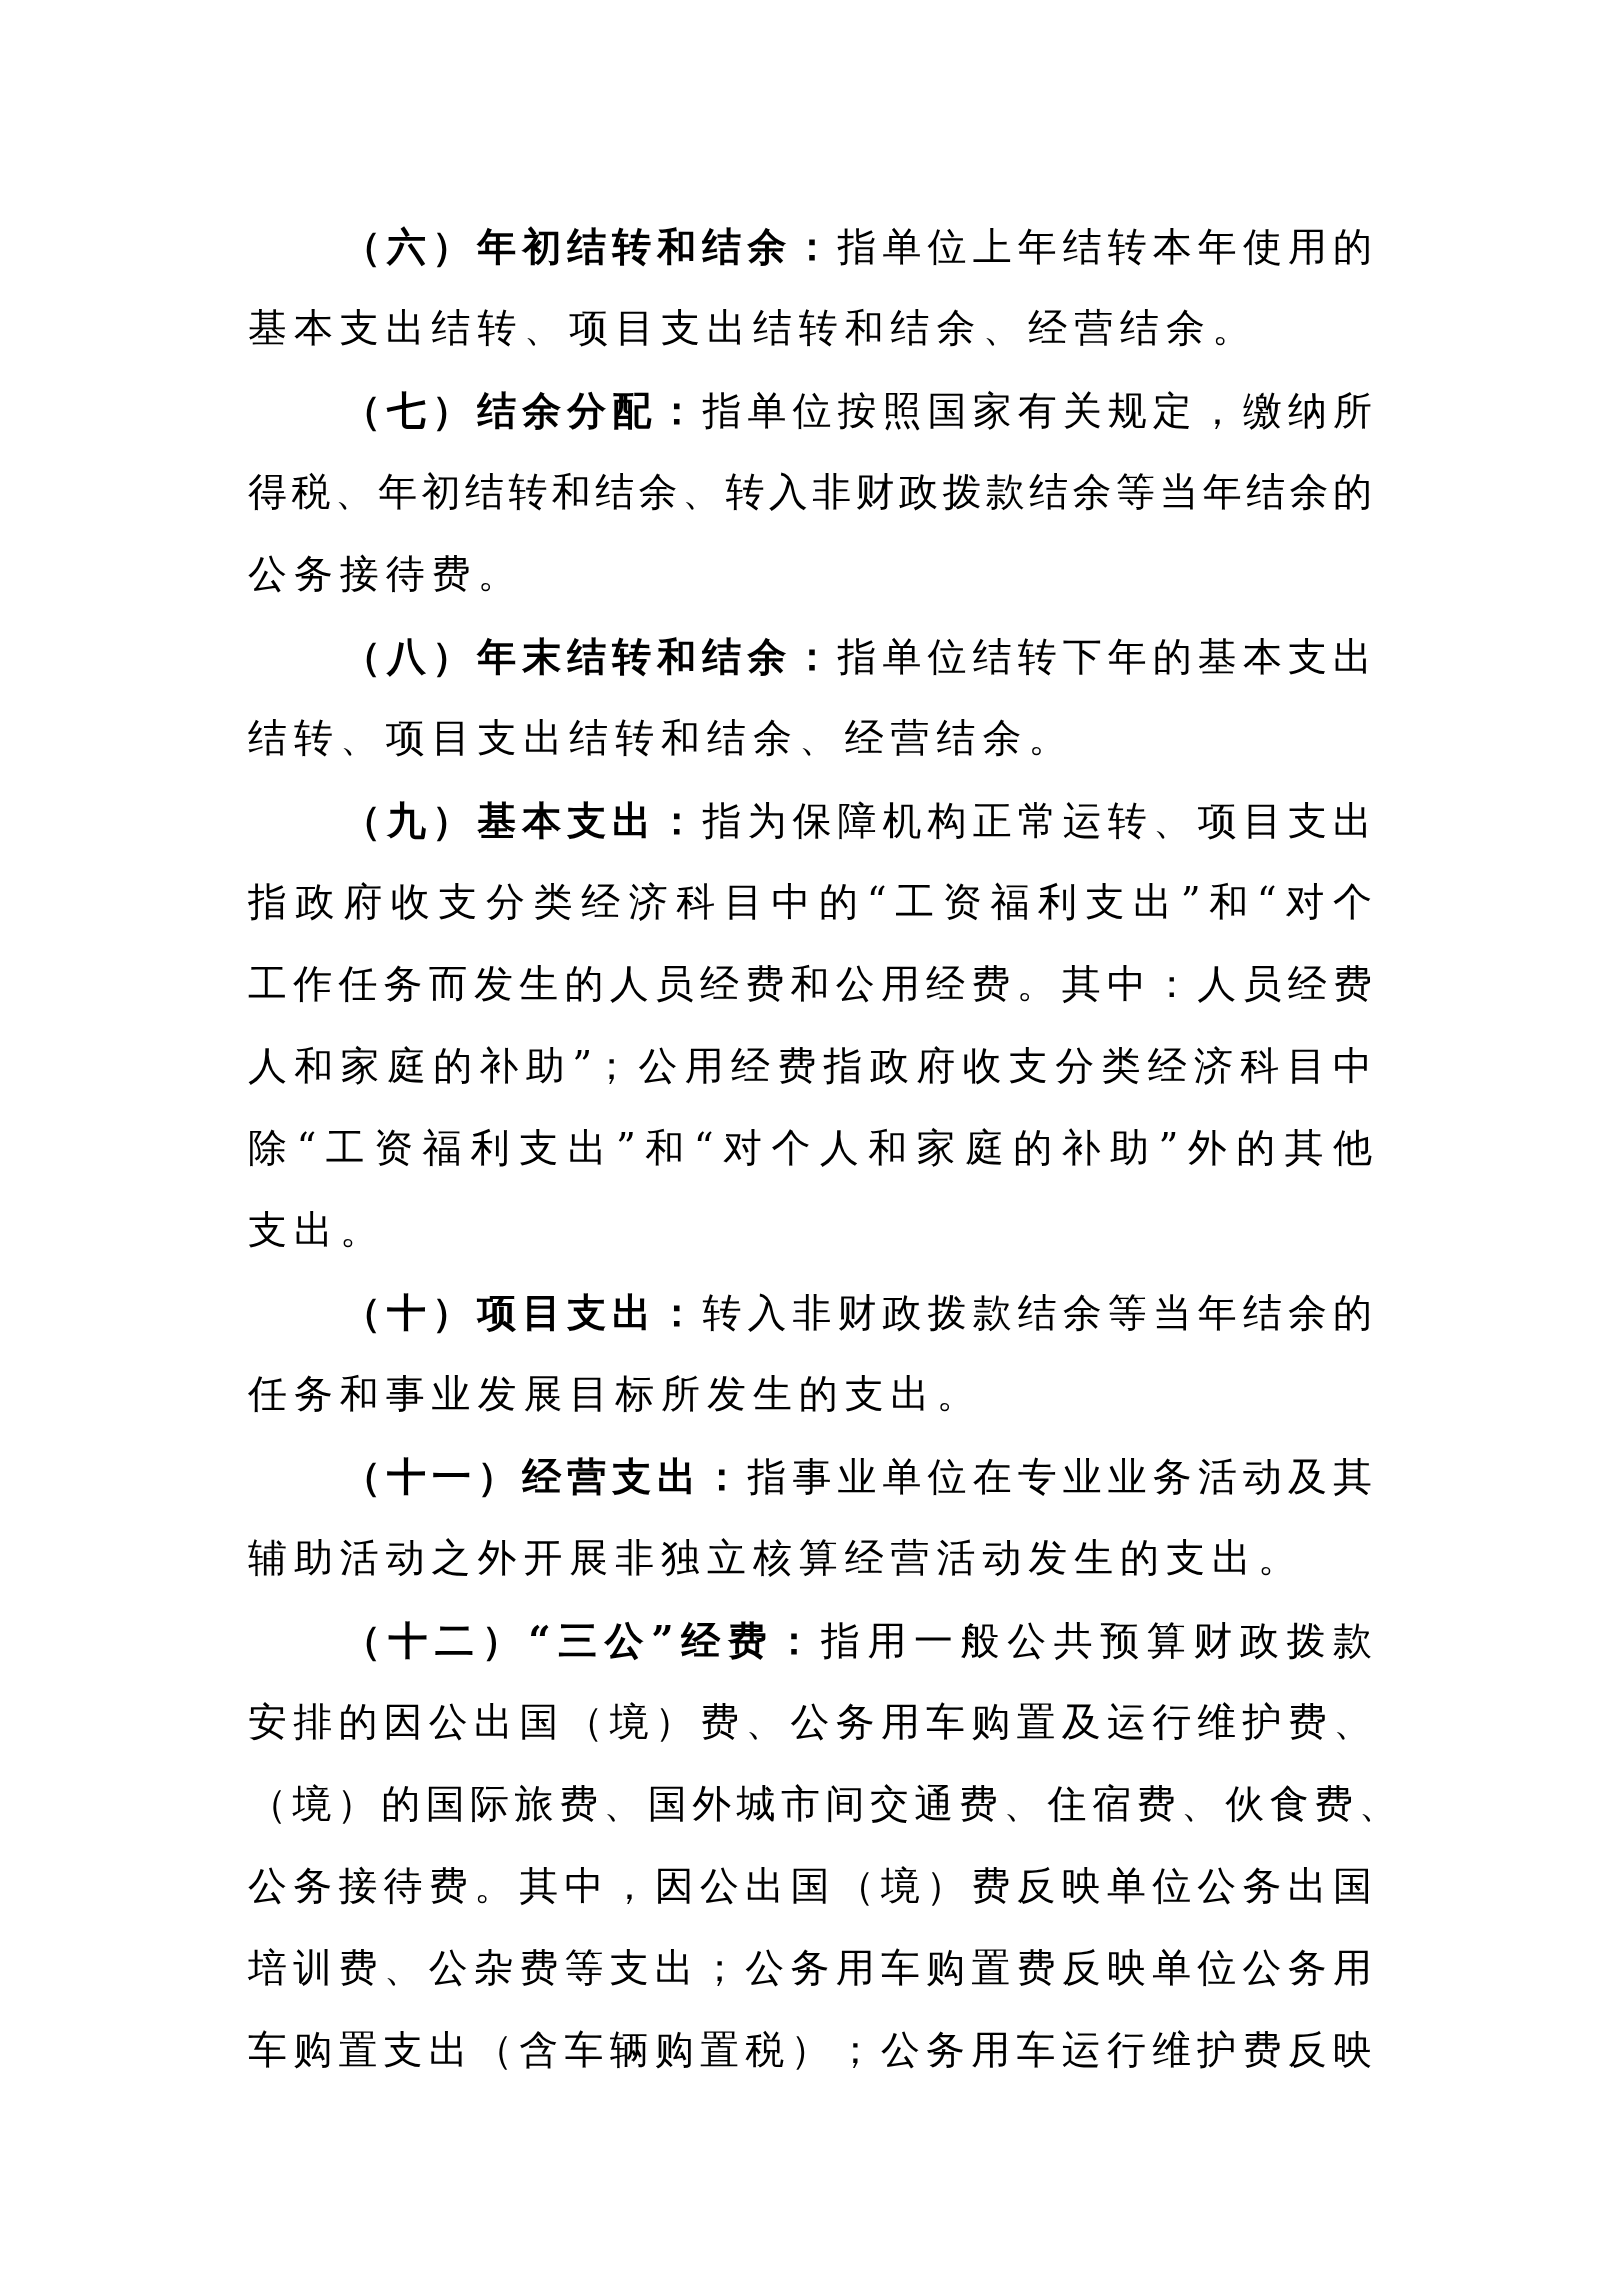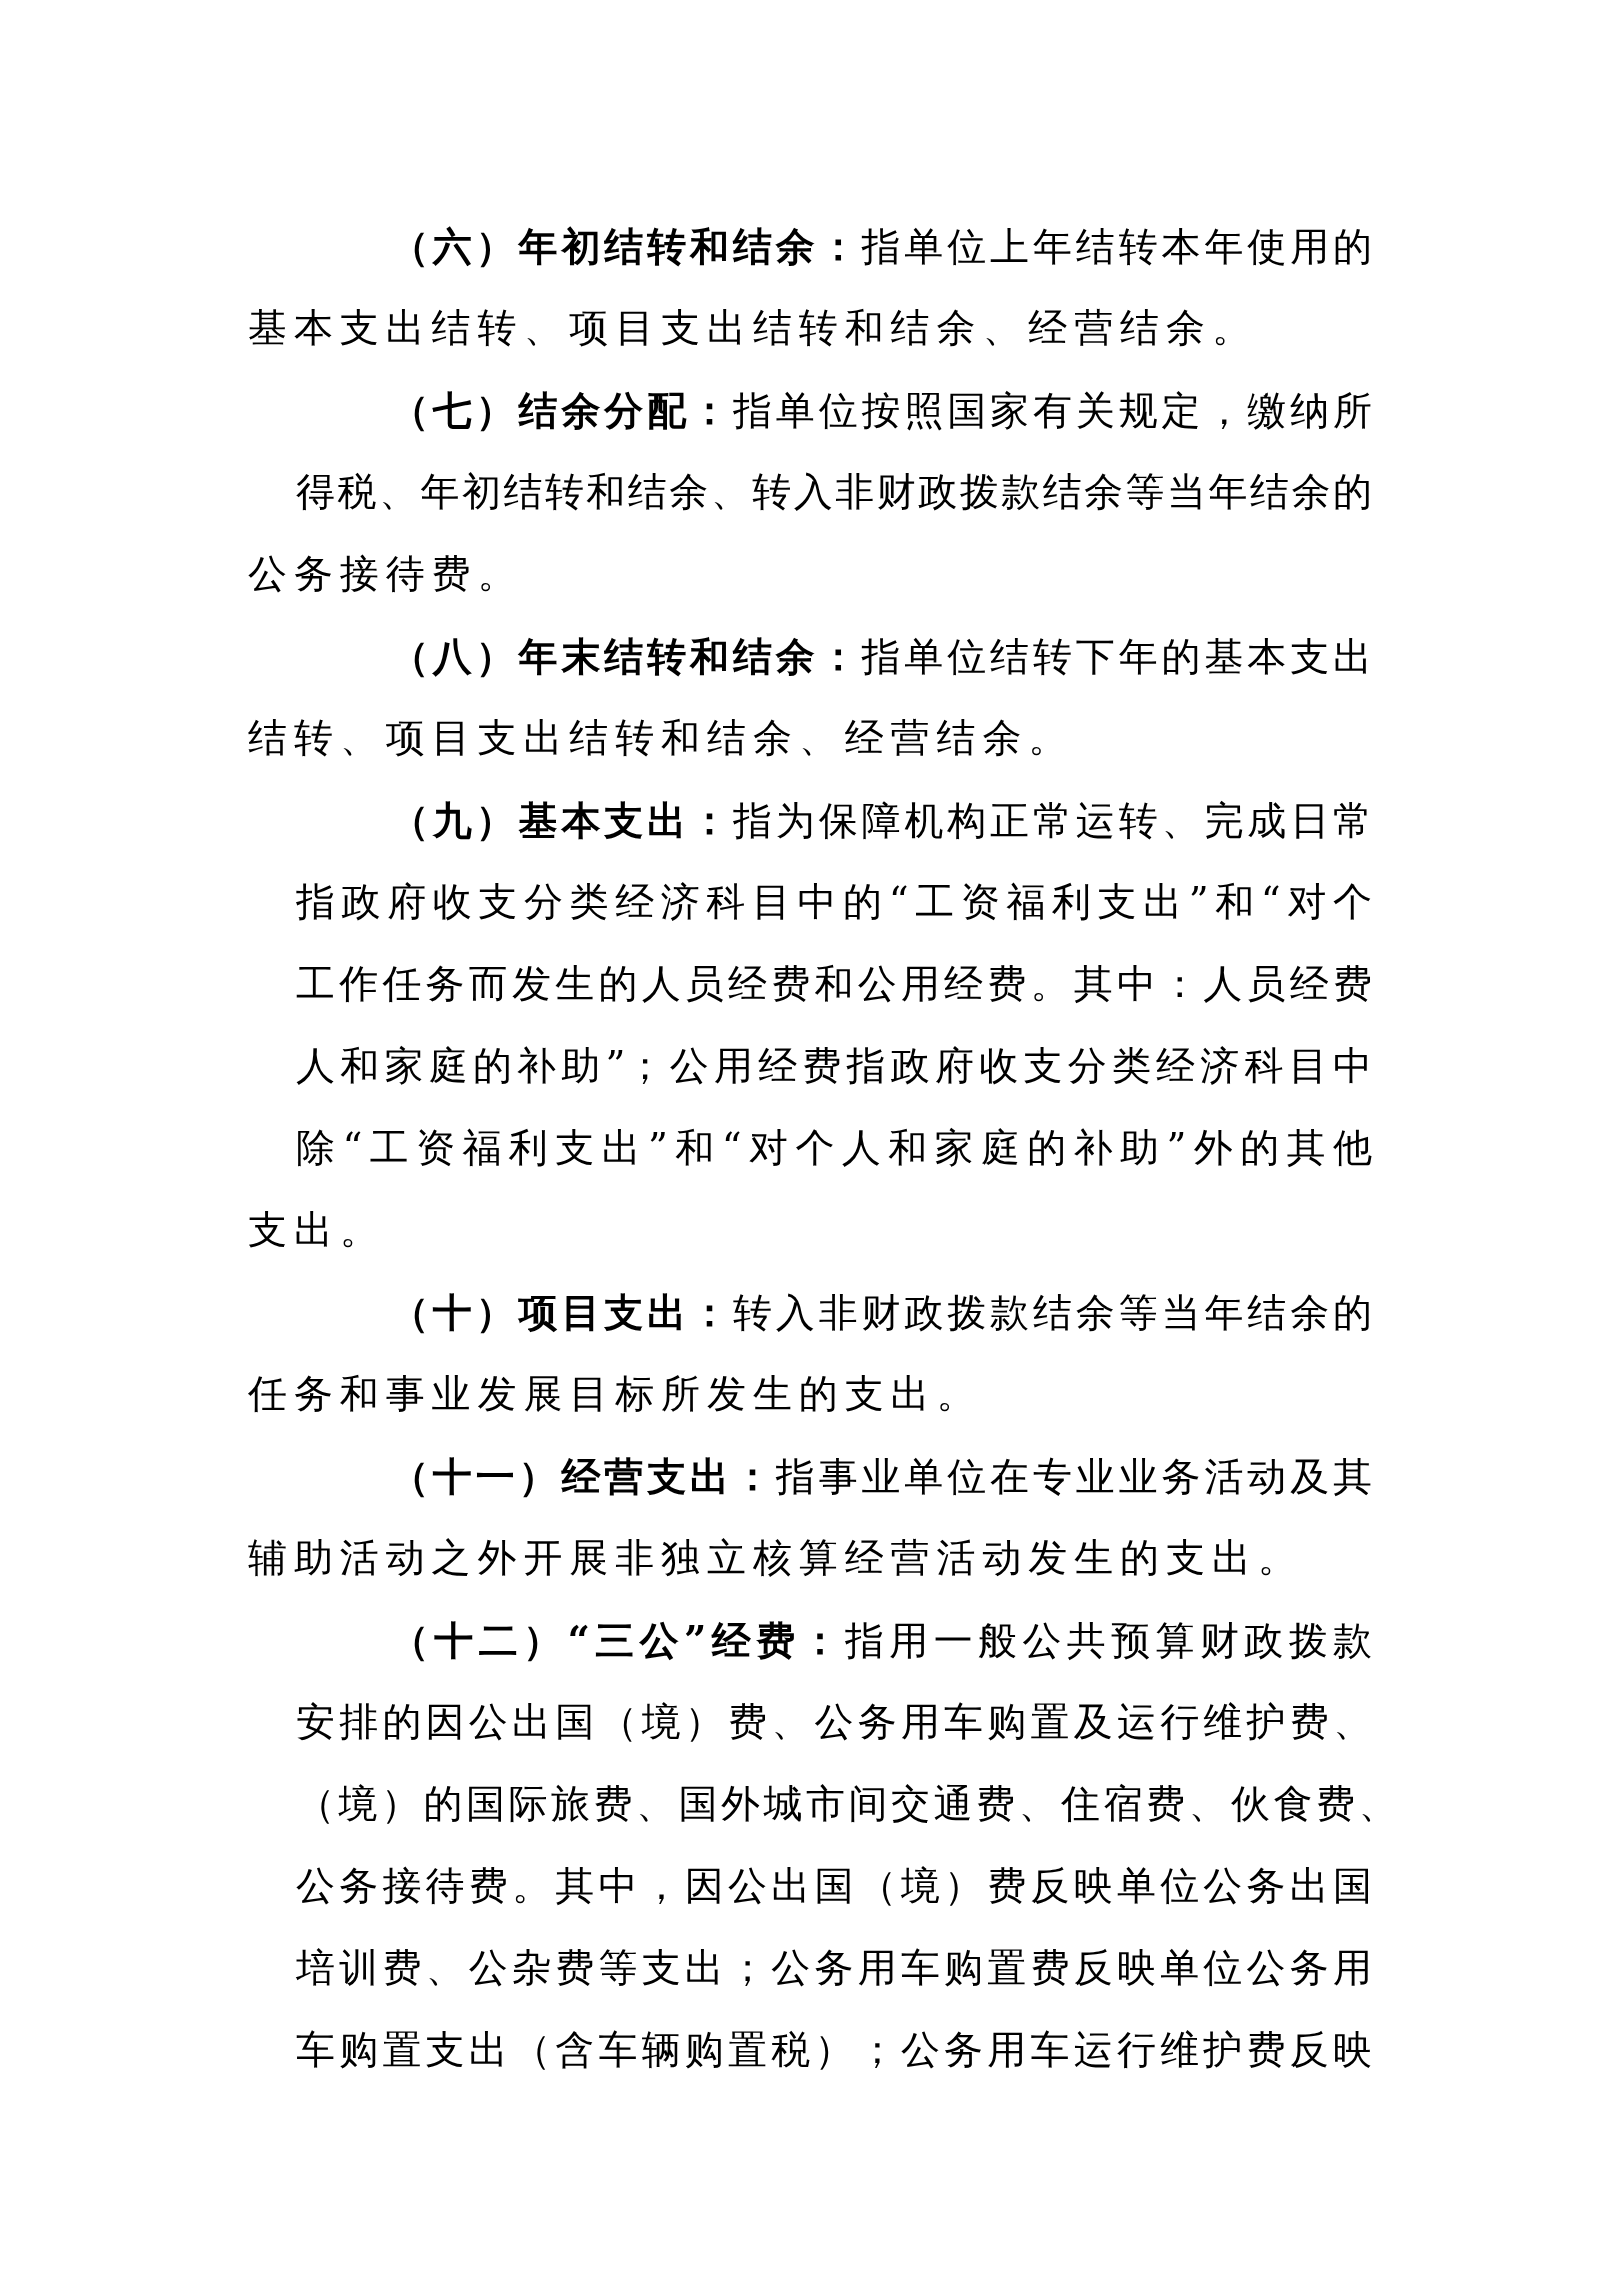--- a/index.html
+++ b/index.html
@@ -25,21 +25,20 @@
       height: 82px;
       line-height: 82px;
       font-size: 39px;
       white-space: nowrap;
       letter-spacing: 6.9px;
     }
     .line.full {
       text-align: justify;
       text-align-last: justify;
       letter-spacing: 0;
-      margin-left: 48px;
     }
     .line.last {
       text-align: right;
       text-align-last: left;
     }
     .line.indent {
       padding-left: 94px;
     }
     .line.overhang {
       margin-right: -25.5px;
@@ -56,21 +55,21 @@
   <div class="line full indent"><span class="heading">（六）年初结转和结余：</span><span>指单位上年结转本年使用的</span></div>
   <div class="line last">基本支出结转、项目支出结转和结余、经营结余。</div>
 
   <div class="line full indent"><span class="heading">（七）结余分配：</span><span>指单位按照国家有关规定，缴纳所</span></div>
   <div class="line full">得税、年初结转和结余、转入非财政拨款结余等当年结余的</div>
   <div class="line last">公务接待费。</div>
 
   <div class="line full indent"><span class="heading">（八）年末结转和结余：</span><span>指单位结转下年的基本支出</span></div>
   <div class="line last">结转、项目支出结转和结余、经营结余。</div>
 
-  <div class="line full indent"><span class="heading">（九）基本支出：</span><span>指为保障机构正常运转、完成日常</span></div>
+  <div class="line full indent"><span class="heading">（九）基本支出：</span><span>指为保障机构正常运转、项目支出</span></div>
   <div class="line full">指政府收支分类经济科目中的“工资福利支出”和“对个</div>
   <div class="line full">工作任务而发生的人员经费和公用经费。其中：人员经费</div>
   <div class="line full">人和家庭的补助”；公用经费指政府收支分类经济科目中</div>
   <div class="line full">除“工资福利支出”和“对个人和家庭的补助”外的其他</div>
   <div class="line last">支出。</div>
 
   <div class="line full indent"><span class="heading">（十）项目支出：</span><span>转入非财政拨款结余等当年结余的</span></div>
   <div class="line last">任务和事业发展目标所发生的支出。</div>
 
   <div class="line full indent"><span class="heading">（十一）经营支出：</span><span>指事业单位在专业业务活动及其</span></div>

